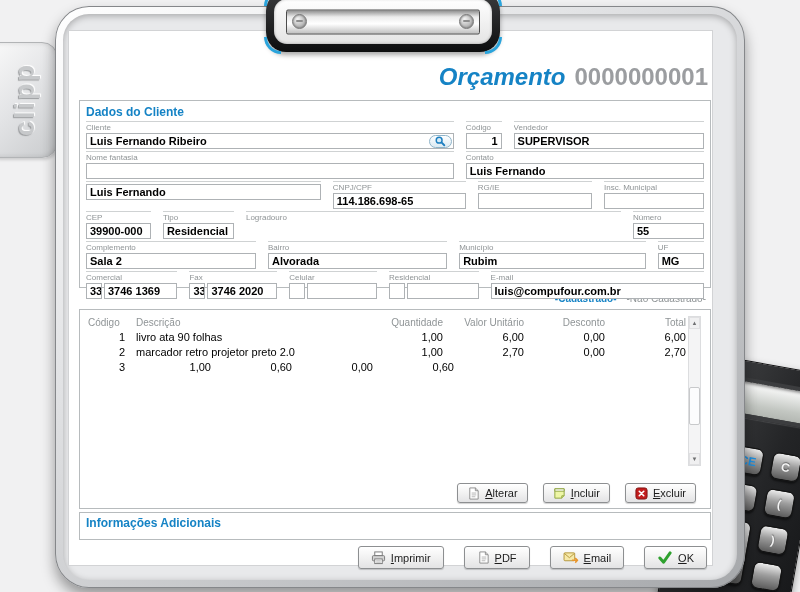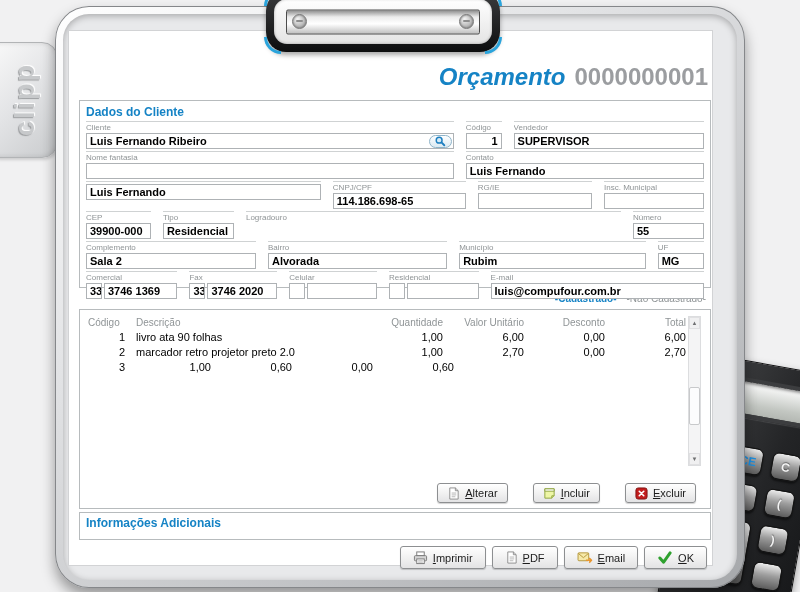--- a/index.html
+++ b/index.html
@@ -103,29 +103,29 @@
   .pc-desc { flex:1; text-align:left; padding-left:6px; min-width:0; white-space:nowrap; overflow:hidden; }
   .pc-num { flex:0 0 81px; text-align:right; }
   .vscroll { position:absolute; right:3px; top:0; bottom:0; width:13px; border:1px solid #dcdddf;
     background:#f4f4f5; }
   .sb-btn { position:absolute; left:0; right:0; height:12px; background:#f0f0f1; border:1px solid #e0e0e2;
     color:#6f7072; font-size:6px; line-height:11px; text-align:center; cursor:pointer; }
   .sb-up { top:0; } .sb-down { bottom:0; }
   .sb-thumb { position:absolute; left:0; right:0; top:70px; height:38px; background:#fcfcfd;
     border:1px solid #c8c9cb; border-radius:2px; cursor:pointer; }
 
-  .grid-btns { display:flex; justify-content:flex-end; gap:25px; padding-right:8px;margin-top:17px; }
+  .grid-btns { display:flex; justify-content:flex-end; gap:15px; padding-right:8px;margin-top:17px; }
 
   
   .btn { height:20px; display:inline-flex; align-items:center; gap:5px; padding:0 9px;
     border:1px solid #8d8f91; border-radius:3px; font-size:11px; color:#1c1c1c; cursor:pointer;
     background:linear-gradient(#ffffff 0%,#f3f3f3 45%,#e3e3e4 100%);
     box-shadow:inset 0 1px 0 #fff, 0 1px 1px rgba(0,0,0,.18); }
   .btn svg { flex:0 0 auto; }
-  .footer-row { margin-top:6px; display:flex; justify-content:flex-end; gap:6px; padding-right:4px; }
+  .footer-row { margin-top:6px; display:flex; justify-content:flex-end; gap:20px; padding-right:4px; }
   .footer-row .btn { height:23px; padding:0 12px; }
 
   .info-panel { margin-top:3px; height:28px; padding:3px 6px; }
 </style>
 </head>
 <body>
 
 <div class="stage">
 
   <div class="calculator">

